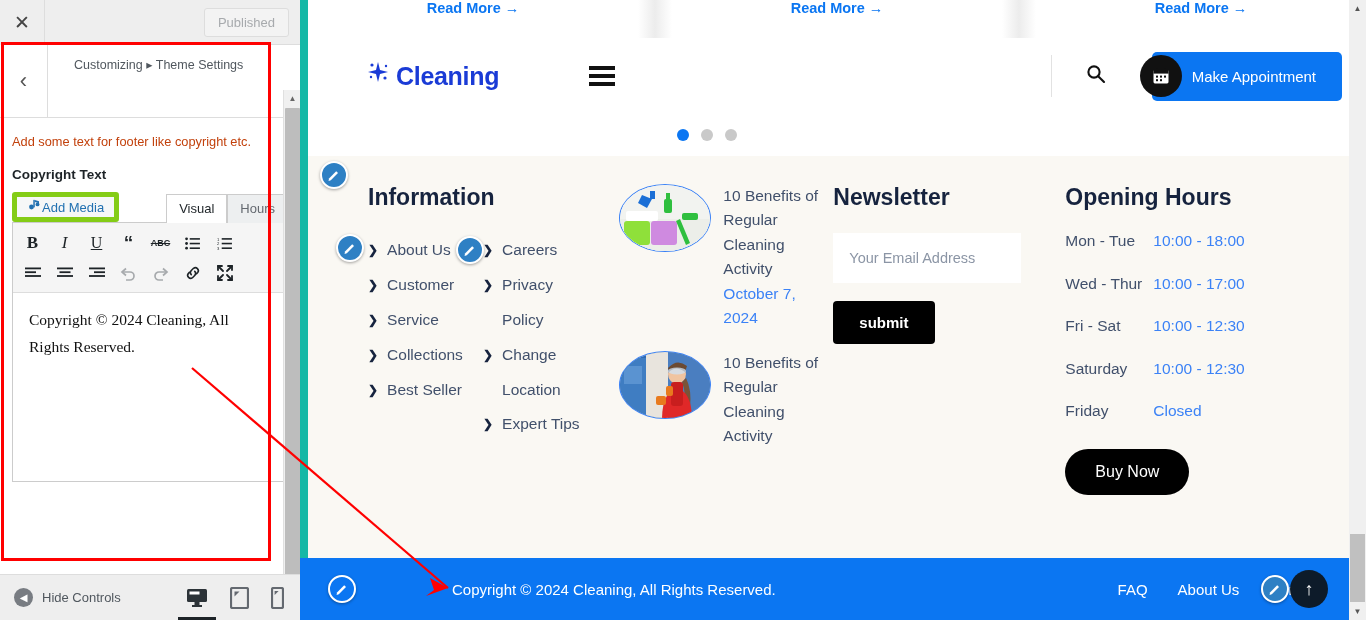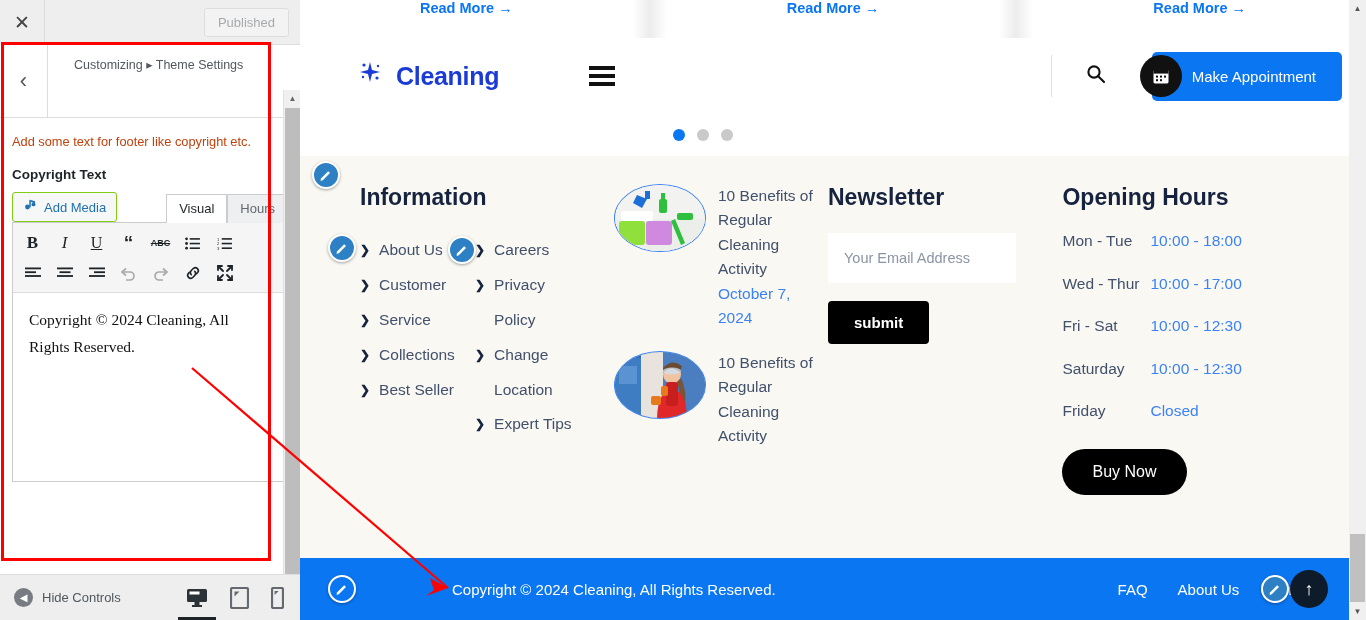--- a/index.html
+++ b/index.html
@@ -77,22 +77,22 @@
 
   #panel-content { padding: 14px 12px 0 12px; background: #fff; }
   #section-desc { font-size: 12.8px; color: #c2410c; line-height: 1.5; margin-bottom: 16px; }
   #control-label { font-size: 13.5px; font-weight: bold; color: #1d2327; margin-bottom: 10px; }
 
   .editor-toolbar-row {
     display: flex; align-items: flex-end; gap: 0;
     margin-bottom: 0;
   }
   #add-media-btn {
-    display: inline-flex; align-items: center; gap: 6px;
-    border: 1px solid #84cc16;
+    display: inline-flex; align-items: center; 
+    border: 5px solid #84cc16;
     color: #2271b1;
     background: #f6f7f7;
     border-radius: 3px;
     font-size: 13px;
     padding: 5px 10px;
     cursor: pointer;
     height: 30px;
   }
   .tabs { display: flex; margin-left: auto; align-items: flex-end; }
   .editor-tab {
@@ -184,22 +184,23 @@
     width: 270px; height: 519px;
     border: 3px solid #f00;
     z-index: 60;
     pointer-events: none;
   }
 
   
   #preview {
     position: absolute; left: 300px; top: 0;
     width: 1066px; height: 620px;
-    background: #fca5a5;
+    background: #14b8a6;
     overflow: hidden;
+    padding-left: 8px;
   }
   #prev-scroll {
     position: absolute; right: 0; top: 0; width: 17px; height: 620px;
     background: #f0f0f0; z-index: 30;
   }
   #prev-scroll .arr {
     width: 17px; height: 17px; display: flex; align-items: center; justify-content: center;
     font-size: 8px; color: #555;
   }
   #prev-scroll .arr.bottom { position: absolute; bottom: 0; left: 0; }
@@ -221,21 +222,21 @@
     color: #0b76f2; font-weight: bold; font-size: 14.5px;
     padding-top: 0px; white-space: nowrap; cursor: pointer;
   }
   .rm-gap { width: 34px; height: 38px; background: linear-gradient(to right,#fff,#ececec 50%,#fff); }
 
   
   #site-header {
     position: relative; height: 76px; background: #fff;
     display: flex; align-items: center; padding: 0 24px;
   }
-  #brand { display: flex; align-items: center; gap: 8px; margin-left: 30px; }
+  #brand { display: flex; align-items: center; margin-left: 30px; }
   #brand-name {
     font-size: 25px; font-weight: bold; color: #1a3bd6; letter-spacing: -0.3px;
   }
   #hamburger { margin-left: 90px; cursor: pointer; display:flex; flex-direction:column; gap:4px;}
   #hamburger span { display:block; width:26px; height:4px; background:#111; }
   #header-right { margin-left: auto; display: flex; align-items: center; gap: 0; }
   #hdr-divider { width: 1px; height: 42px; background: #e2e2e2; margin-right: 34px; }
   #search-icon-btn { cursor: pointer; margin-right: 46px; }
   #appt-wrap { position: relative; display: flex; align-items: flex-end; }
   #appt-btn {

